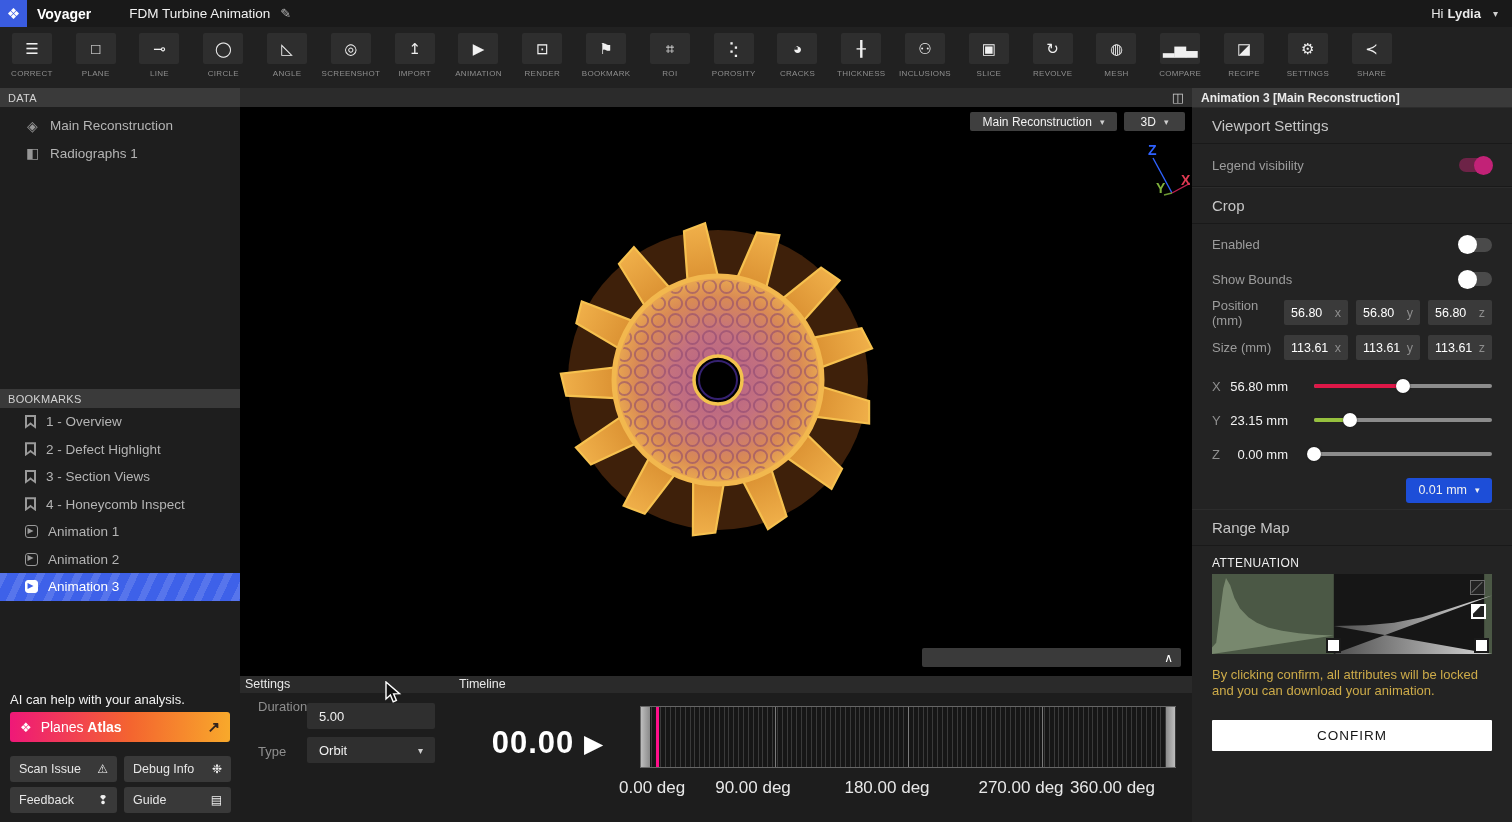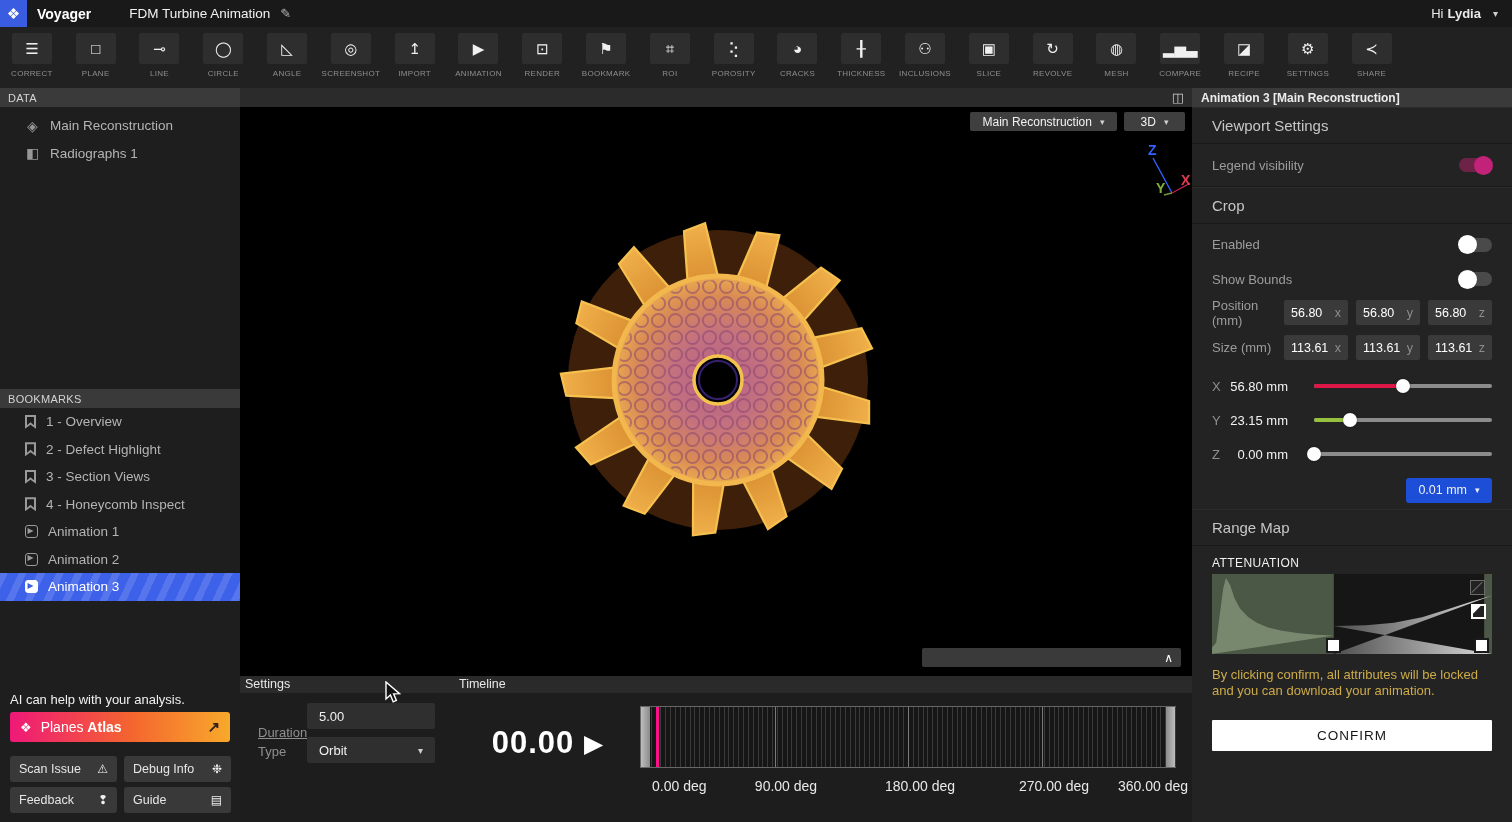--- a/index.html
+++ b/index.html
@@ -97,21 +97,21 @@
     font-size:31px; font-weight:bold; letter-spacing:1px; }
   #play-btn { position:absolute; left:344px; top:38px; color:#fff; font-size:25px; cursor:pointer; line-height:1; }
   #tl-strip { position:absolute; left:400px; top:13px; width:536px; height:62px; background:#161616;
     border:1px solid #666; cursor:pointer; }
   #tl-ticks { position:absolute; inset:0; }
   .tick { position:absolute; top:0; bottom:0; width:1px; background:#3a3a3a; }
   .tick.major { background:#7a7a7a; }
   .tl-cap { position:absolute; top:0; bottom:0; width:9px; background:linear-gradient(90deg,#bdbdbd,#8a8a8a); }
   #tl-cap-l { left:0; } #tl-cap-r { right:0; background:linear-gradient(90deg,#8a8a8a,#bdbdbd); }
   #playhead { position:absolute; left:14px; top:0; bottom:0; width:3px; background:#ff0f8a; }
-  #tl-labels { position:absolute; left:412px; top:85px; width:536px; height:16px; color:#e8e8e8; font-size:14px;text-align:center; }
+  #tl-labels { position:absolute; left:379px; top:85px; width:536px; height:16px; color:#e8e8e8; font-size:17px;text-align:center; }
   #tl-labels span { position:absolute; white-space:nowrap; }
   #tl-labels span:nth-child(1){ left:0; }
   #tl-labels span:nth-child(2){ left:25%; transform:translateX(-50%); }
   #tl-labels span:nth-child(3){ left:50%; transform:translateX(-50%); }
   #tl-labels span:nth-child(4){ left:75%; transform:translateX(-50%); }
   #tl-labels span:nth-child(5){ right:0; }
 
   
   #rpanel { position:absolute; left:1192px; top:88px; width:320px; height:734px; background:#232323; z-index:10; }
   #rp-header { height:19px; background:#3a3a3a; color:#ececec; font-size:12px; font-weight:bold;
@@ -486,21 +486,21 @@
   <div id="collapse-bar">
     <span>∧</span>
   </div>
 </div>
 
 <div id="tabbar">
   <span class="tab" id="tab-settings">Settings</span>
   <span class="tab" id="tab-timeline">Timeline</span>
 </div>
 <div id="bottom">
-  <span class="form-label" style="left:18px; top:32px;text-decoration:underline;">Duration</span>
+  <span class="form-label" style="left:18px; top:6px;">Duration</span>
   <div class="form-box" style="top:10px;">
     <span>5.00</span>
   </div>
   <span class="form-label" style="left:18px; top:51px;">Type</span>
   <div class="form-box" style="top:44px;">
     <span>Orbit</span>
     <span class="caret">▾</span>
   </div>
   <div id="time-display">00.00</div>
   <div id="play-btn">▶</div>

